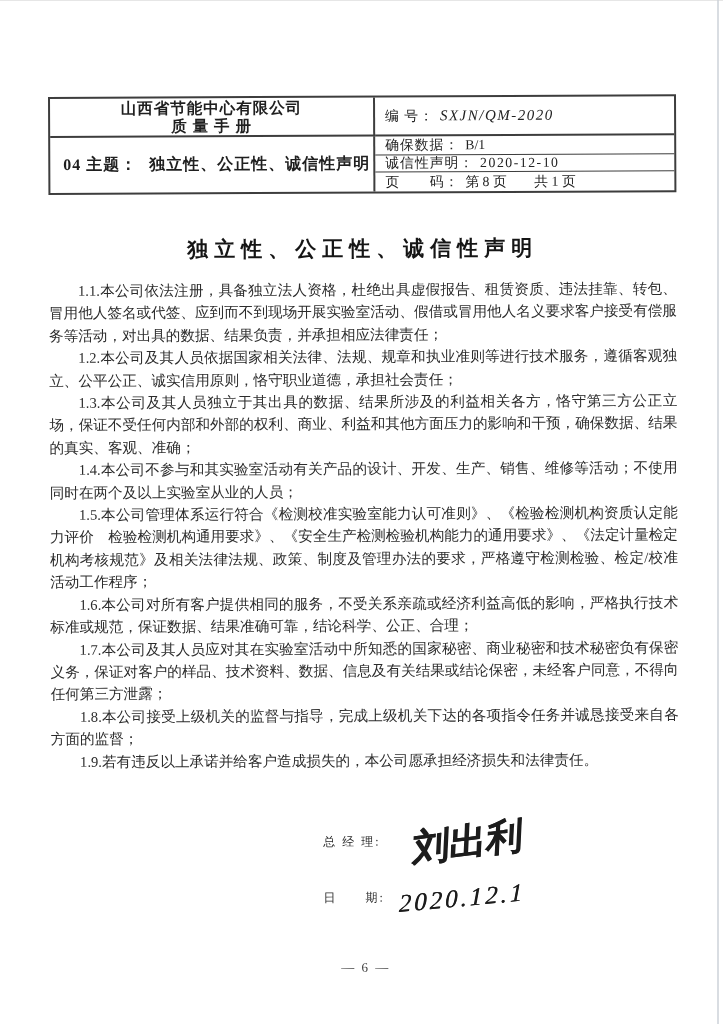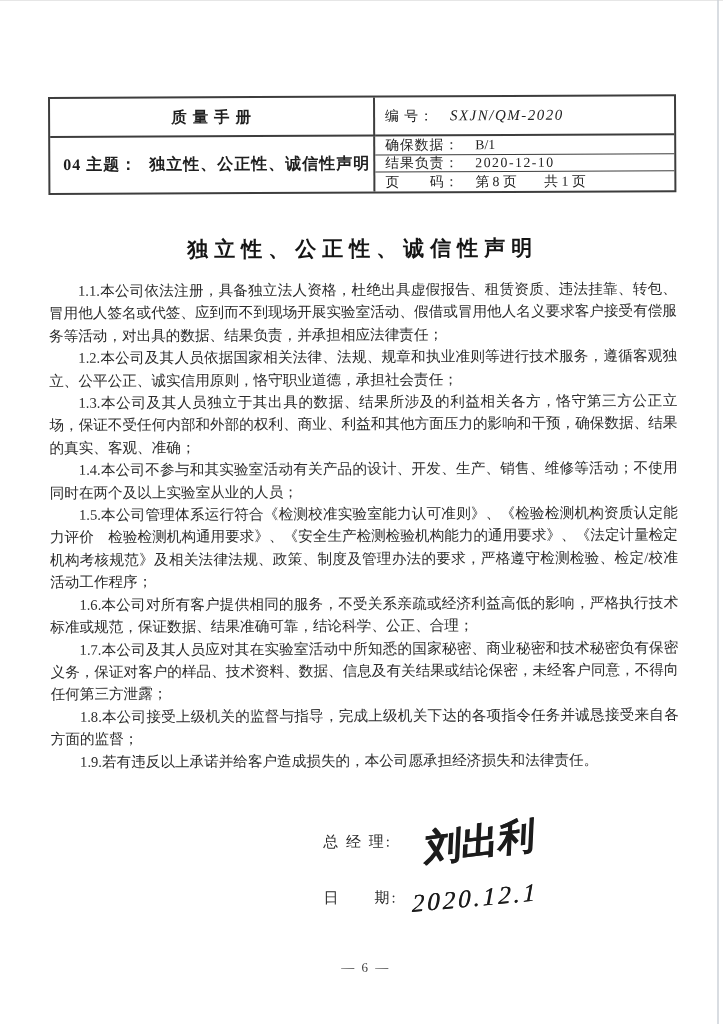--- a/index.html
+++ b/index.html
@@ -41,39 +41,39 @@
     grid-area:2/1/5/2;border-right:2px solid #3d3d3d;
     padding-left:13px;font-weight:bold;font-size:16px;letter-spacing:1px;color:#1f1f1f;
   }
   .c-subject .gap{width:12px;flex:0 0 auto;}
   .c-r1{grid-area:1/2/2/3;border-bottom:2px solid #3d3d3d;}
   .c-r2{grid-area:2/2/3/3;border-bottom:1.5px solid #3d3d3d;}
   .c-r3{grid-area:3/2/4/3;border-bottom:1.5px solid #3d3d3d;}
   .c-r4{grid-area:4/2/5/3;}
   .c-r1,.c-r2,.c-r3,.c-r4{padding-left:10px;font-size:13.8px;color:#222;}
   .hlabel{letter-spacing:1px;white-space:pre;}
-  .hval{margin-left:16px;white-space:pre;}
+  .hval{margin-left:6px;white-space:pre;}
   .v-docno{font-style:italic;letter-spacing:1.5px;font-size:15px;}
   .v-date{letter-spacing:1.5px;}
   
   .doc-title{
     margin-top:41px;text-align:center;
     font-weight:bold;font-size:21px;letter-spacing:6px;color:#151515;
   }
   .body-text{
     margin-top:16px;font-size:14.6px;line-height:22.4px;
     text-align:justify;color:#2c2c2c;
   }
   .body-text p{margin:0;text-indent:2em;}
   
   .sig-block{margin-top:54px;margin-left:272px;}
   .sig-row{display:flex;align-items:center;height:34px;}
   .sig-row + .sig-row{margin-top:22px;}
   .sig-label{
-    font-size:15px;color:#2a2a2a;letter-spacing:2px;white-space:pre;flex:0 0 auto;
+    font-size:12px;color:#2a2a2a;letter-spacing:2px;white-space:pre;flex:0 0 auto;
   }
   .sig-name{
     display:inline-block;margin-left:32px;
     font-size:37px;font-weight:600;line-height:1;color:#1c1c1c;
     transform:rotate(-7deg) skewX(-10deg);
     text-shadow:0.6px 0 0 #1c1c1c;
   }
   .sig-date{
     display:inline-block;margin-left:14px;
     font-size:25px;font-style:italic;letter-spacing:3px;line-height:1;color:#1c1c1c;
@@ -89,37 +89,38 @@
 <body>
 
 <div class="sheet">
   <div class="scan-edge-top"></div>
   <div class="scan-edge-right"></div>
 
   <div class="content">
 
     <div class="ht">
       <div class="cell c-company">
+        <div>山西省节能中心有限公司</div>
         <div>质 量 手 册</div>
       </div>
       <div class="cell c-subject">
         <span>04 主题：</span>
         <span class="gap"></span>
         <span>独立性、公正性、诚信性声明</span>
       </div>
       <div class="cell c-r1">
         <span class="hlabel">编 号：</span>
         <span class="hval v-docno">SXJN/QM-2020</span>
       </div>
       <div class="cell c-r2">
         <span class="hlabel">确保数据：</span>
         <span class="hval">B/1</span>
       </div>
       <div class="cell c-r3">
-        <span class="hlabel">结果负责：</span>
+        <span class="hlabel">诚信性声明：</span>
         <span class="hval v-date">2020-12-10</span>
       </div>
       <div class="cell c-r4">
         <span class="hlabel">页　　码：</span>
         <span class="hval">第 8 页　　共 1 页</span>
       </div>
     </div>
 
     <div class="doc-title">独立性、公正性、诚信性声明</div>
 

